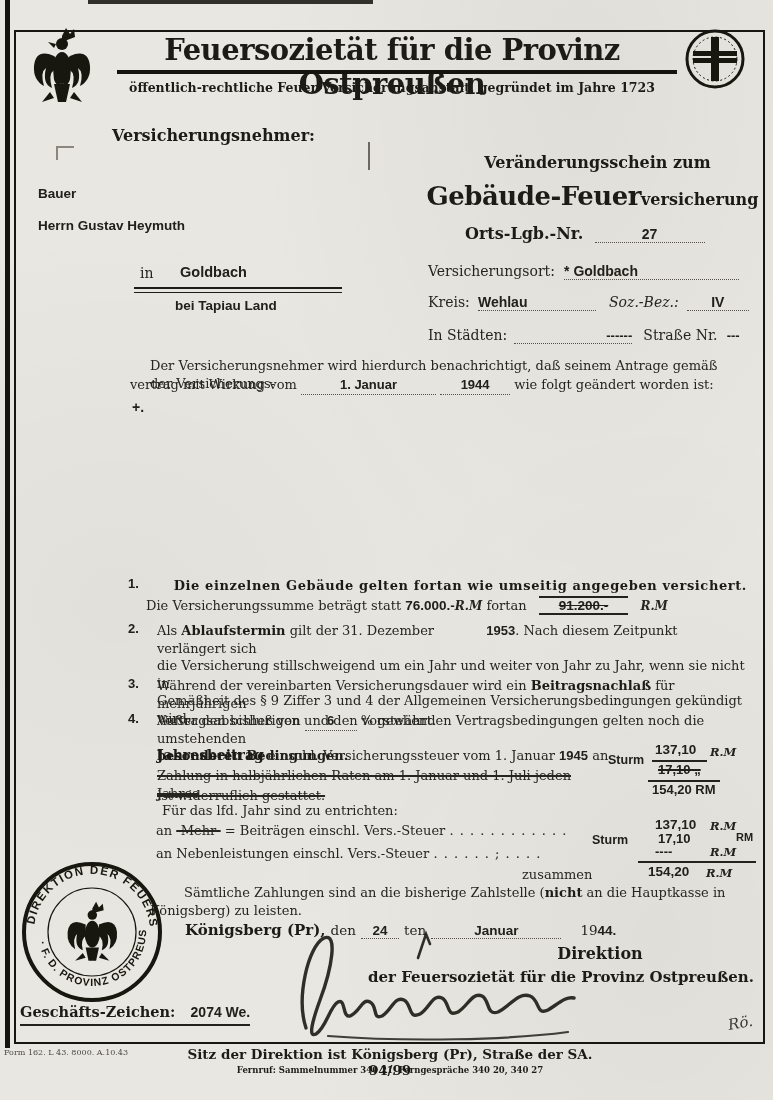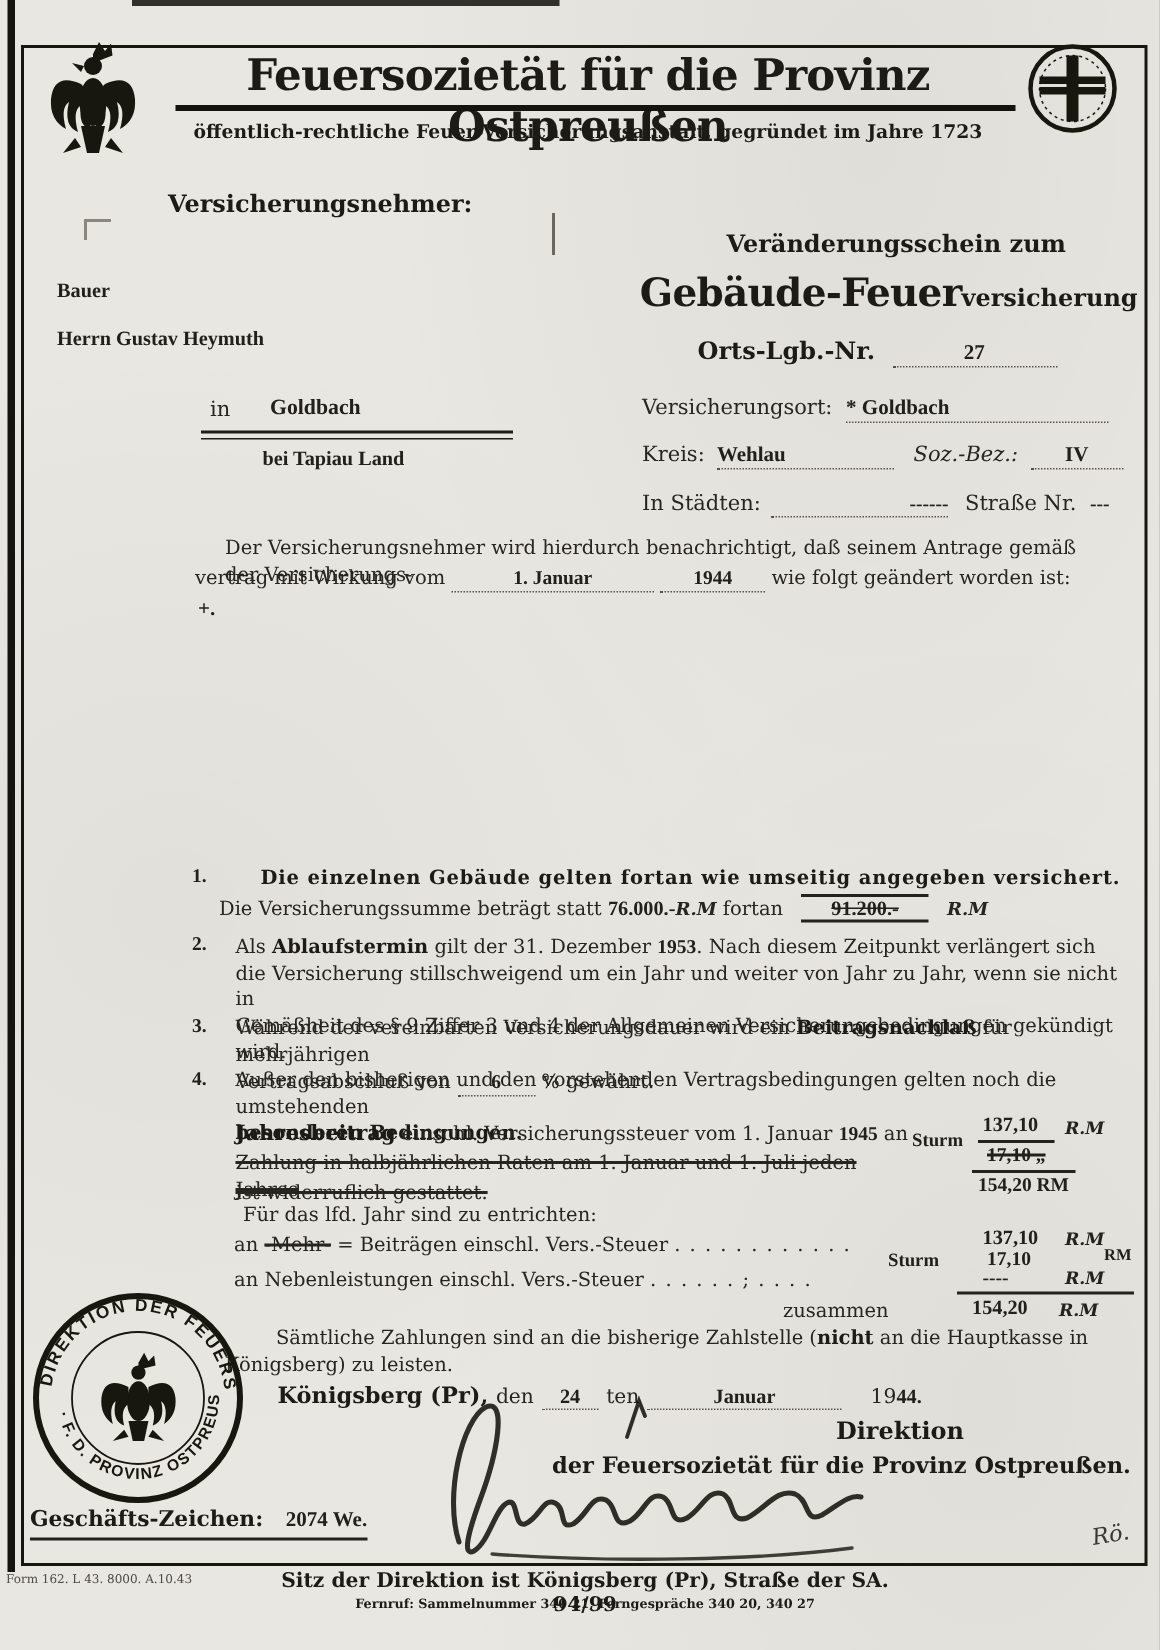--- a/index.html
+++ b/index.html
@@ -4,21 +4,21 @@
 <style>
   html,body{margin:0;padding:0;background:#b9b7b1;}
   .page{position:relative;width:773px;height:1100px;background:#e9e7e1;overflow:hidden;
         font-family:"DejaVu Serif",serif;color:#24231e;
         background-image:radial-gradient(ellipse at 75% 8%, rgba(0,0,0,.04), transparent 40%),
                          radial-gradient(ellipse at 15% 55%, rgba(0,0,0,.03), transparent 45%),
                          radial-gradient(ellipse at 85% 85%, rgba(0,0,0,.04), transparent 40%);}
   .abs{position:absolute;}
   .frk{font-family:"DejaVu Serif",serif;color:#26251f;}
   .b{font-weight:700;color:#1c1b16;}
-  .tw{font-family:Liberation Serif, serif;font-weight:700;color:#21201a;}
+  .tw{font-family:Liberation Sans, sans-serif;font-weight:700;color:#21201a;}
   .it{font-style:italic;font-family:"DejaVu Serif",serif;font-weight:700;}
   .ctr{text-align:center;}
   .dot{border-bottom:1px dotted #55524a;display:inline-block;}
   .dbl-ul{border-top:2px solid #1d1c17;border-bottom:1px solid #1d1c17;height:3px;}
   .strike{text-decoration:line-through;text-decoration-thickness:2px;}
   .struckbox{border-top:2px solid #23221c;border-bottom:2px solid #23221c;
              text-decoration:line-through;padding:0 20px;}
   .rule{background:#14130e;}
   .fs13{font-size:13px;line-height:17.5px;}
   .leader{letter-spacing:1px;}
@@ -119,21 +119,21 @@
     <span>fortan</span>
     <span class="struckbox tw" style="font-size:13.5px;margin:0 8px;">91.200.-</span>
     <span class="it" style="font-size:12px;">R.M</span>
   </div>
 
   <div class="abs tw" style="left:128px;top:621px;font-size:13px;">2.</div>
   <div class="abs frk fs13" style="left:157px;top:622px;width:592px;">
     <span>Als</span>
     <span class="b">Ablaufstermin</span>
     <span>gilt der 31. Dezember</span>
-    <span class="tw" style="font-size:13px;">1953</span><span>. Nach diesem Zeitpunkt verlängert sich</span>
+    <span class="tw" style="font-size:13px;margin-left:48px;">1953</span><span>. Nach diesem Zeitpunkt verlängert sich</span>
     <br><span>die Versicherung stillschweigend um ein Jahr und weiter von Jahr zu Jahr, wenn sie nicht in</span>
     <br><span>Gemäßheit des § 9 Ziffer 3 und 4 der Allgemeinen Versicherungsbedingungen gekündigt wird.</span>
   </div>
 
   <div class="abs tw" style="left:128px;top:676px;font-size:13px;">3.</div>
   <div class="abs frk fs13" style="left:157px;top:677px;width:592px;">
     <span>Während der vereinbarten Versicherungsdauer wird ein</span>
     <span class="b">Beitragsnachlaß</span>
     <span>für mehrjährigen</span>
     <br><span>Vertragsabschluß von</span>

